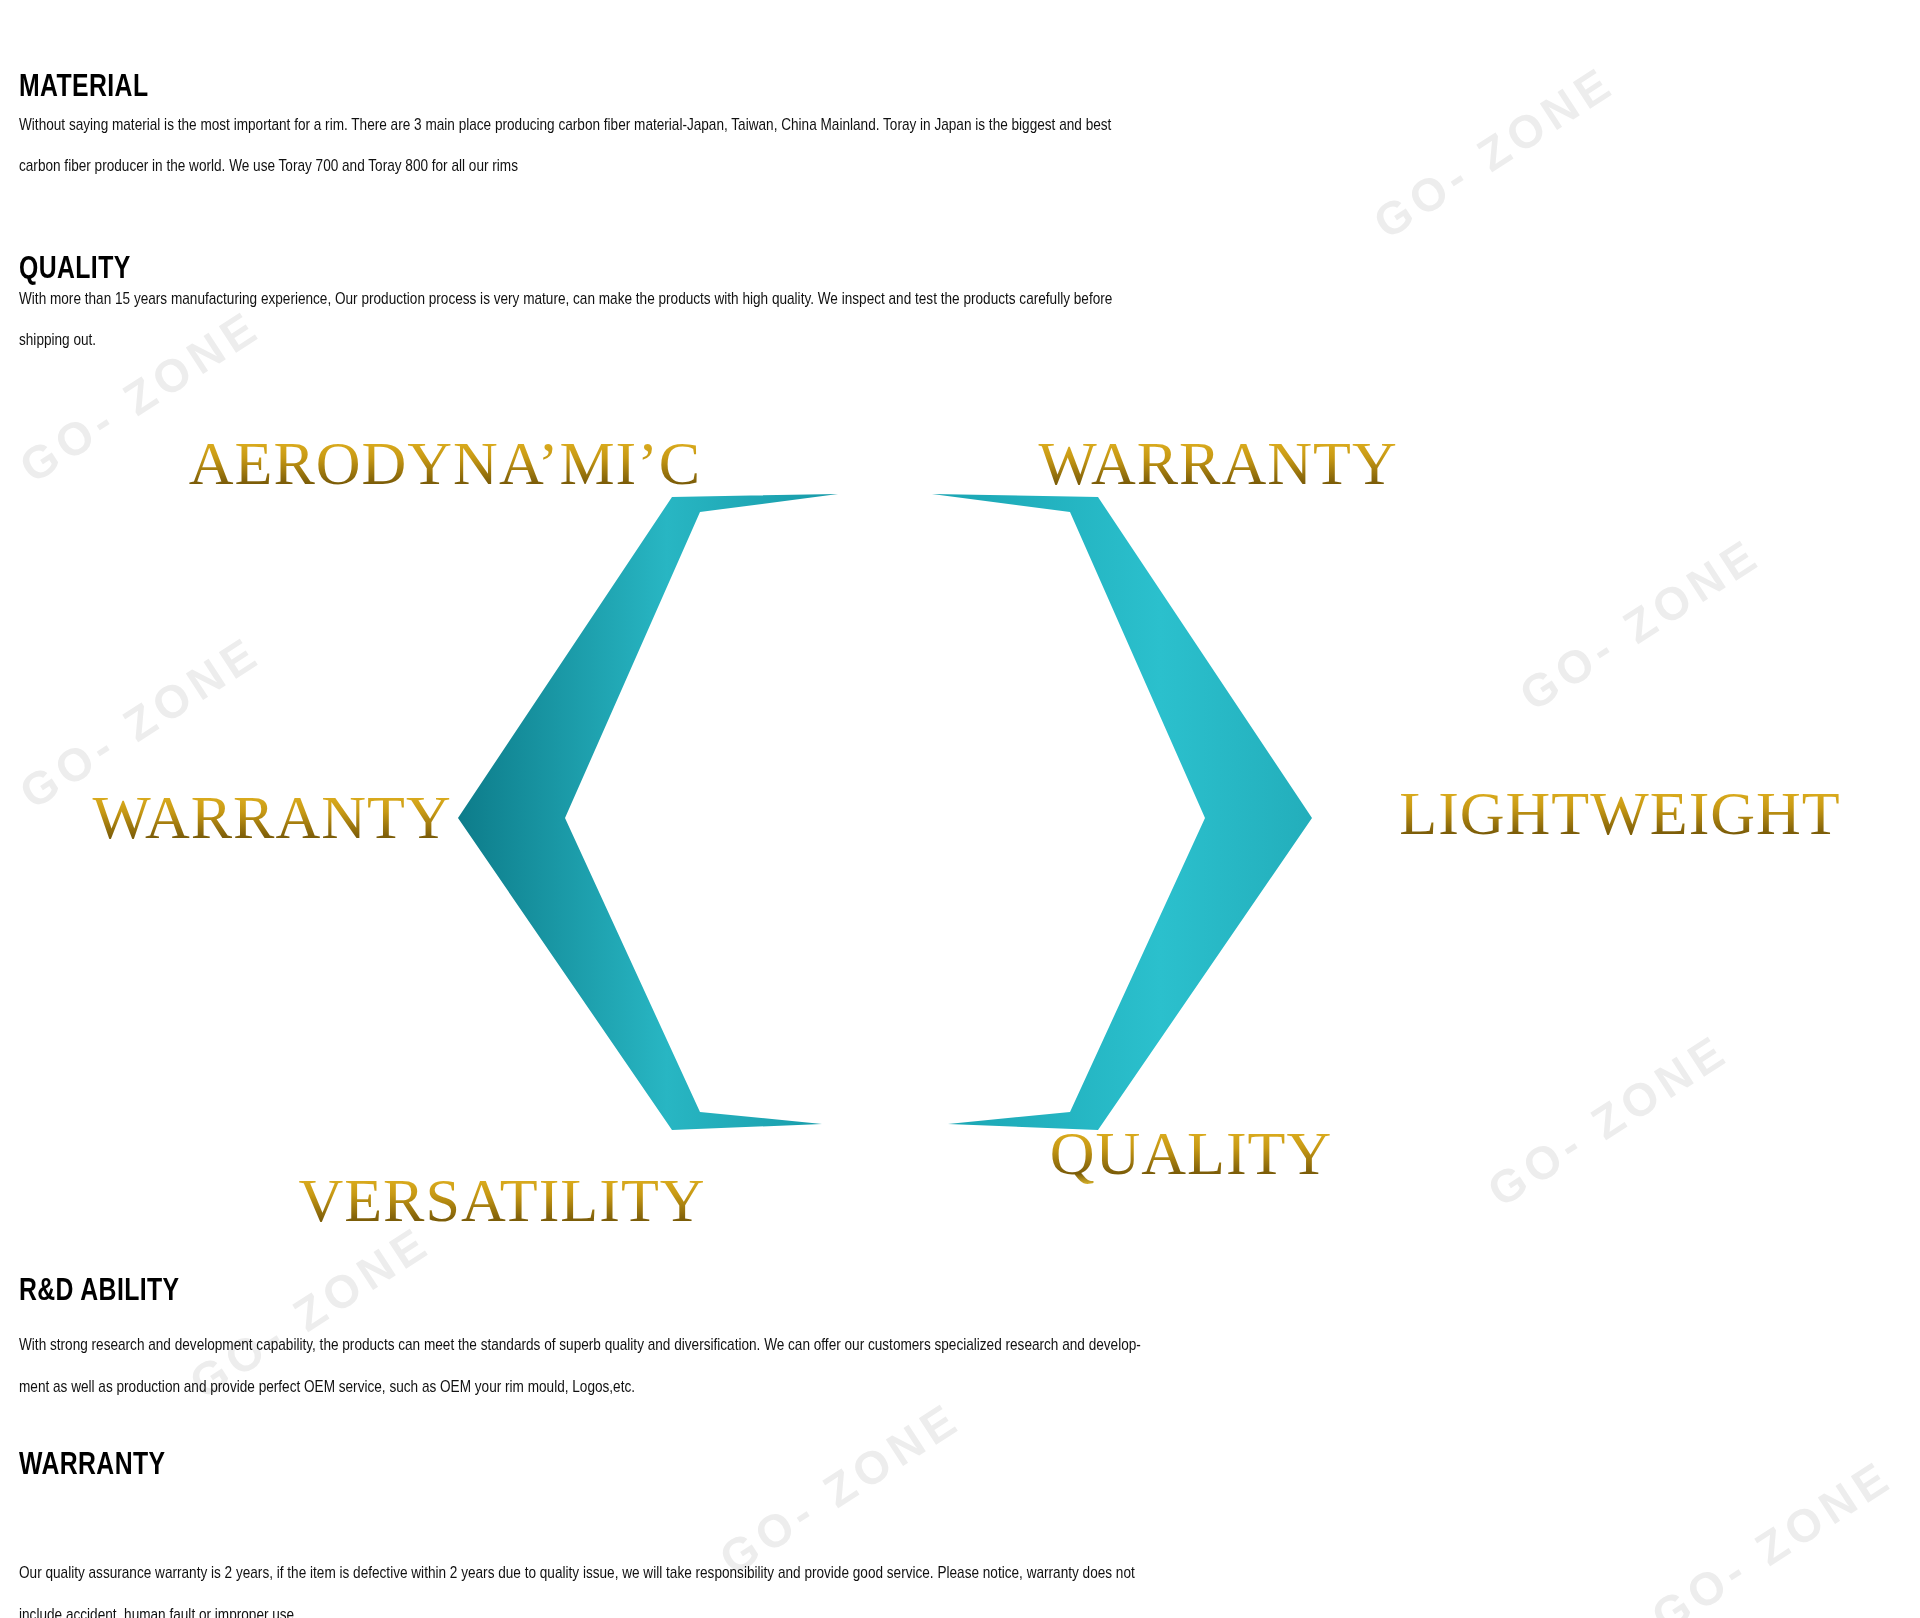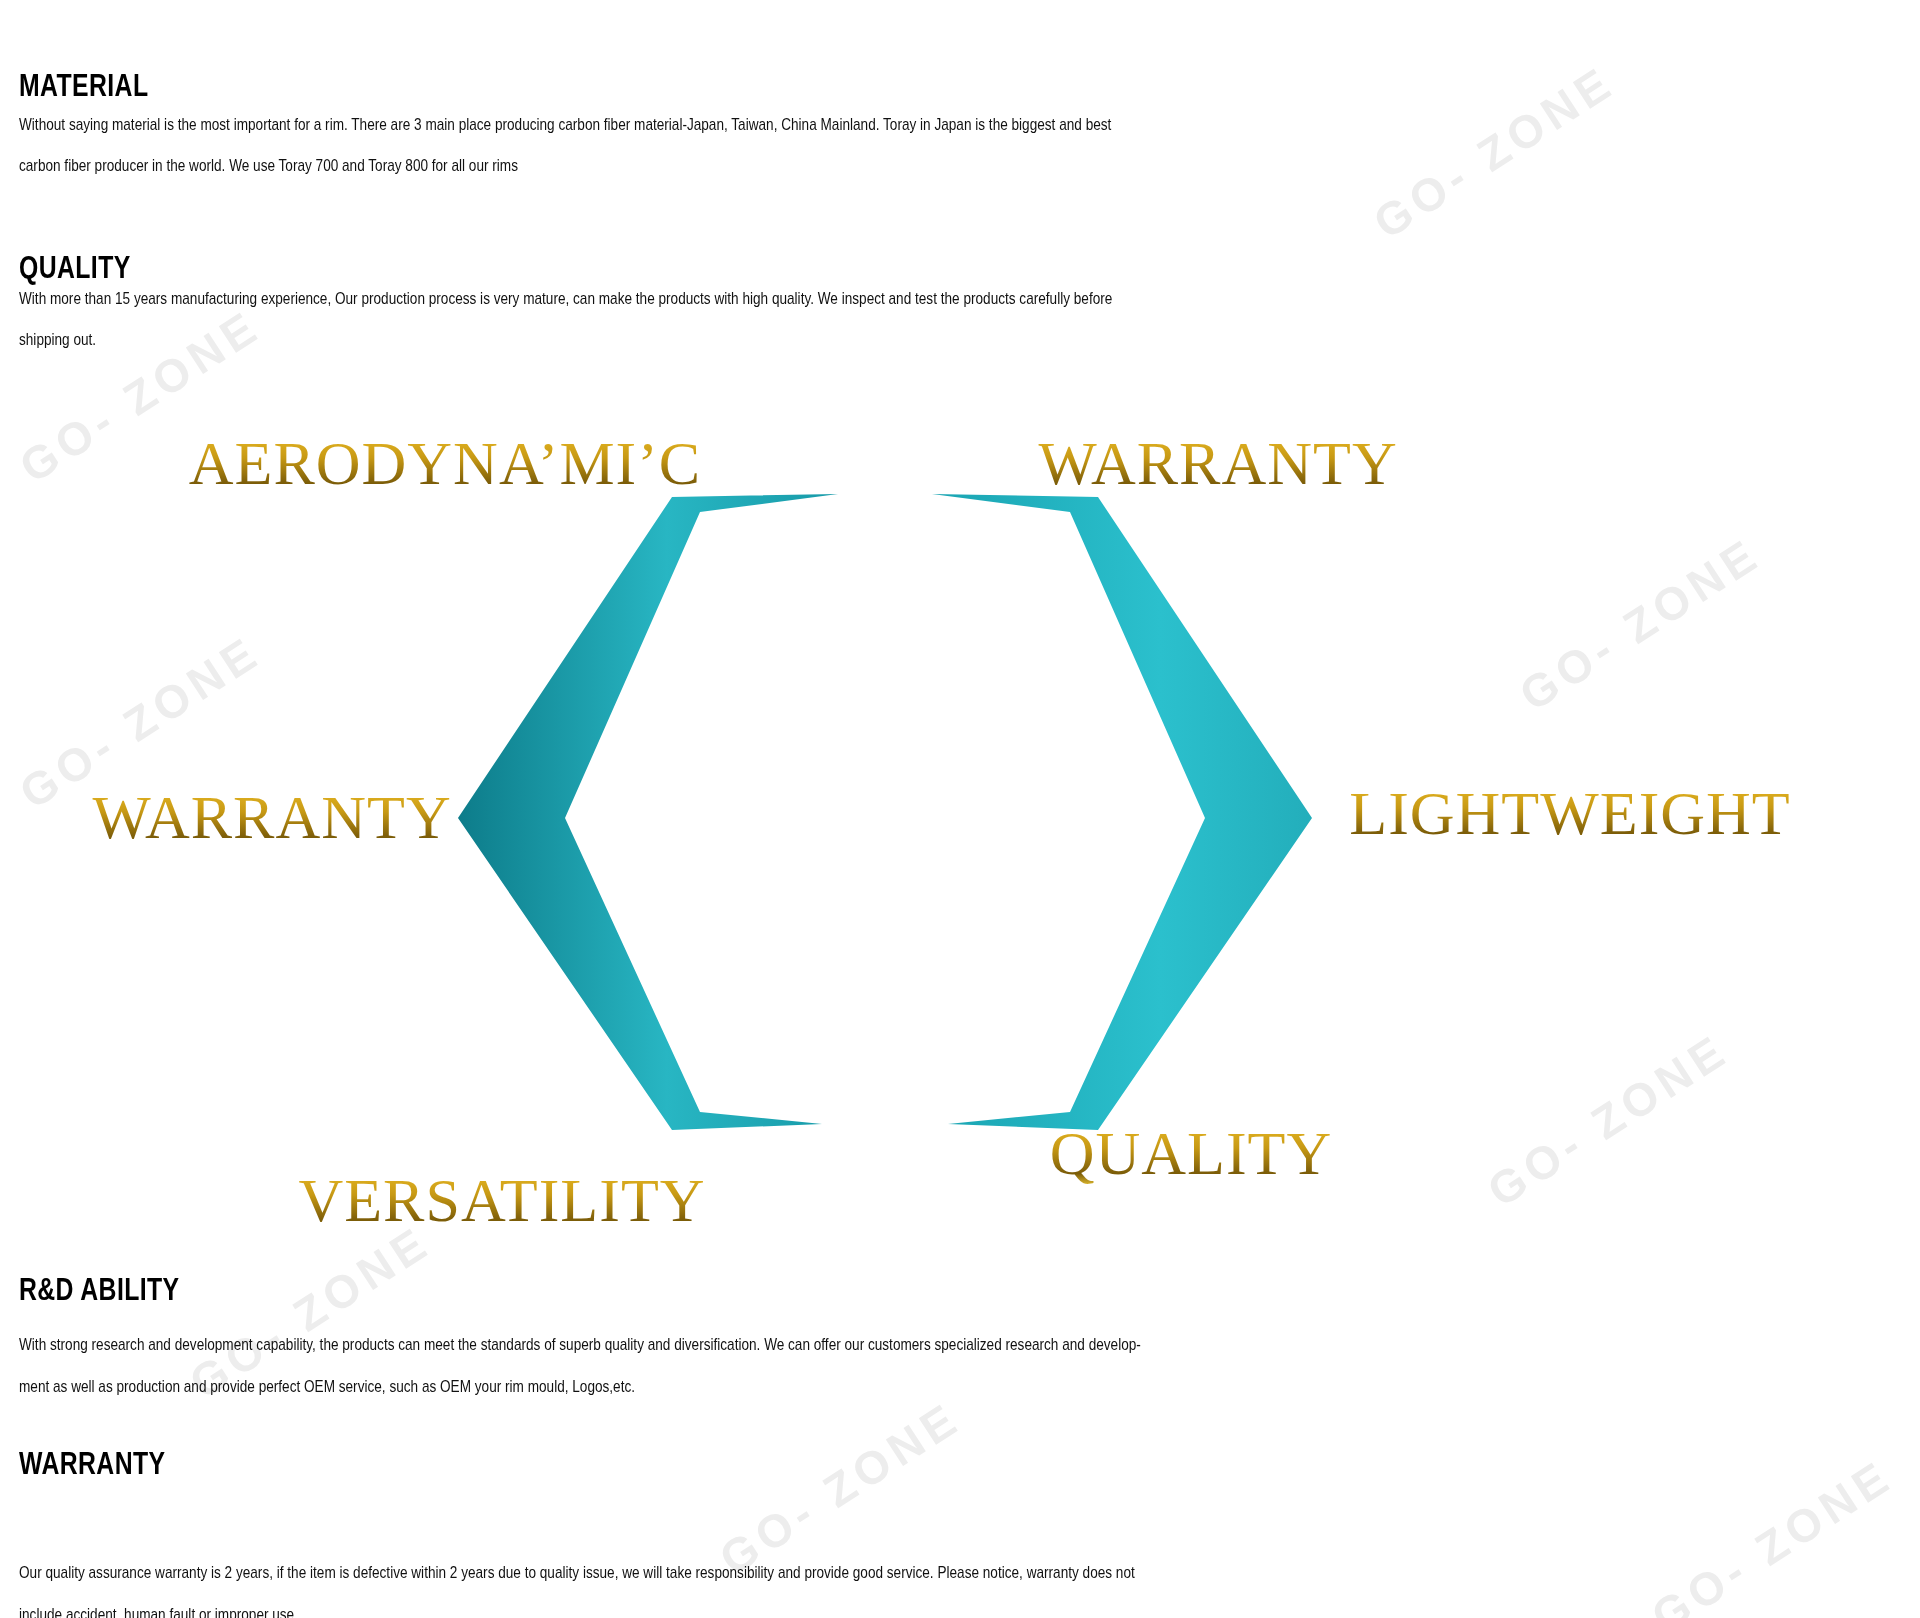--- a/index.html
+++ b/index.html
@@ -82,21 +82,21 @@
       <stop offset="100%" stop-color="#23aebb"></stop>
     </linearGradient>
   </defs>
   <polygon fill="url(#tealL)" points="838,494 672,497 458,818 672,1130 822,1124 700,1112 565,818 700,512"></polygon>
   <polygon fill="url(#tealR)" points="932,494 1098,497 1312,818 1098,1130 948,1124 1070,1112 1205,818 1070,512"></polygon>
 </svg>
 
 <span class="diagram-label" style="left:445px;top:428px">AERODYNA’MI’C</span>
 <span class="diagram-label" style="left:1218px;top:428px">WARRANTY</span>
 <span class="diagram-label" style="left:272px;top:782px">WARRANTY</span>
-<span class="diagram-label" style="left:1570px;top:778px">LIGHTWEIGHT</span>
+<span class="diagram-label" style="left:1620px;top:778px">LIGHTWEIGHT</span>
 <span class="diagram-label" style="left:502px;top:1165px">VERSATILITY</span>
 <span class="diagram-label" style="left:1191px;top:1118px">QUALITY</span>
 
 <h2 class="heading" style="top:1246px">R&amp;D ABILITY</h2>
 <div class="para" style="top:1312px;line-height:42px">
   <span class="ln">With strong research and development capability, the products can meet the standards of superb quality and diversification. We can offer our customers specialized research and develop-</span>
   <span class="ln">ment as well as production and provide perfect OEM service, such as OEM your rim mould, Logos,etc.</span>
 </div>
 
 <h2 class="heading" style="top:1420px">WARRANTY</h2>

